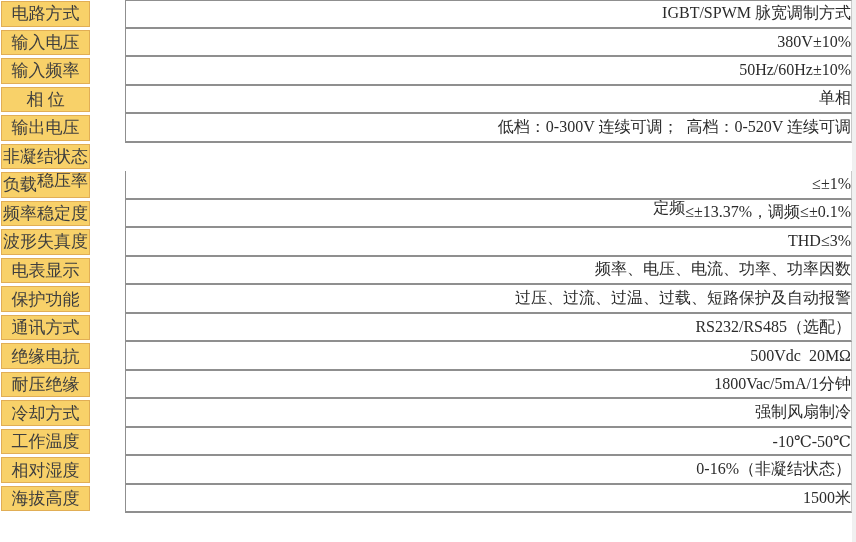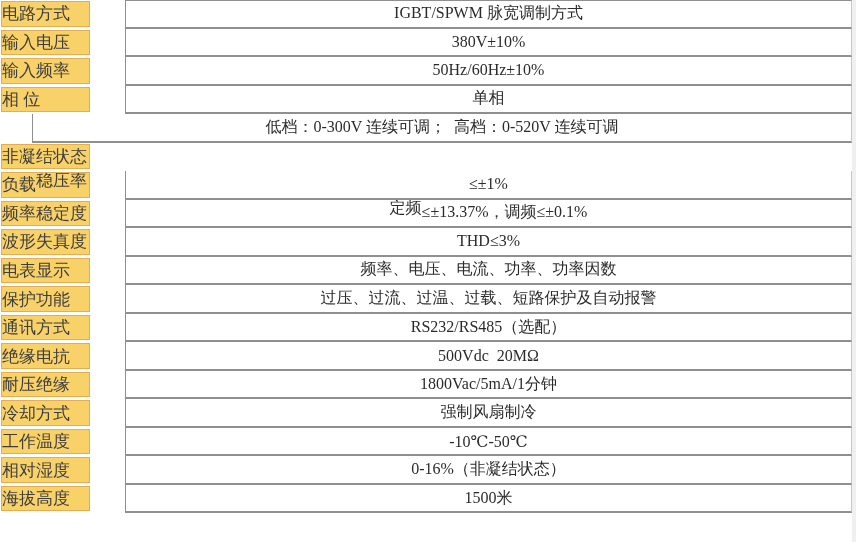--- a/index.html
+++ b/index.html
@@ -29,32 +29,32 @@
     width: 100%; height: 100%;
     padding-right: 4px;
   }
   .row { display: flex; min-height: 0; }
   .label-cell {
     width: 89px;
     flex: 0 0 89px;
     margin: 1px 3px 2px 1px;
     background: var(--label-bg);
     border: 1px solid var(--label-border);
-    display: flex; align-items: center; 
+    display: flex; align-items: center; justify-content: center;
     font-size: 17px;
     color: var(--label-text);
     white-space: pre;
     overflow: hidden;
   }
   .value-cell {
     flex: 1 1 auto;
     border-left: 1.5px solid var(--grid-line);
     border-right: 1px solid #c9c9c9;
     border-bottom: 2px solid var(--grid-line);
-    display: flex; align-items: center; justify-content: center;
+    display: flex; align-items: center; justify-content: flex-end;
     font-size: 16px;
     color: var(--value-text);
     white-space: pre;
     overflow: hidden;
     margin-left: 32px;
   }
   .row:first-child .value-cell { border-top: 1.5px solid var(--grid-line); }
   .u {
     border-bottom: 1.5px solid var(--underline-blue);
     padding-bottom: 8px;
@@ -81,20 +81,21 @@
       </div>
       <div class="row">
         <div class="label-cell"><span>输入频率</span></div>
         <div class="value-cell"><span>50Hz/60Hz±10%</span></div>
       </div>
       <div class="row">
         <div class="label-cell"><span>相 位</span></div>
         <div class="value-cell"><span>单相</span></div>
       </div>
       <div class="row">
+        <div class="label-cell"><span>输出电压</span></div>
         <div class="value-cell"><span>低档：0-300V 连续可调；  高档：0-520V 连续可调</span></div>
       </div>
       <div class="row">
         <div class="label-cell"><span>非凝结状态</span></div>
       </div>
       <div class="row">
         <div class="label-cell"><span>负载</span><span class="u">稳压率</span></div>
         <div class="value-cell"><span>≤±1%</span></div>
       </div>
       <div class="row">

